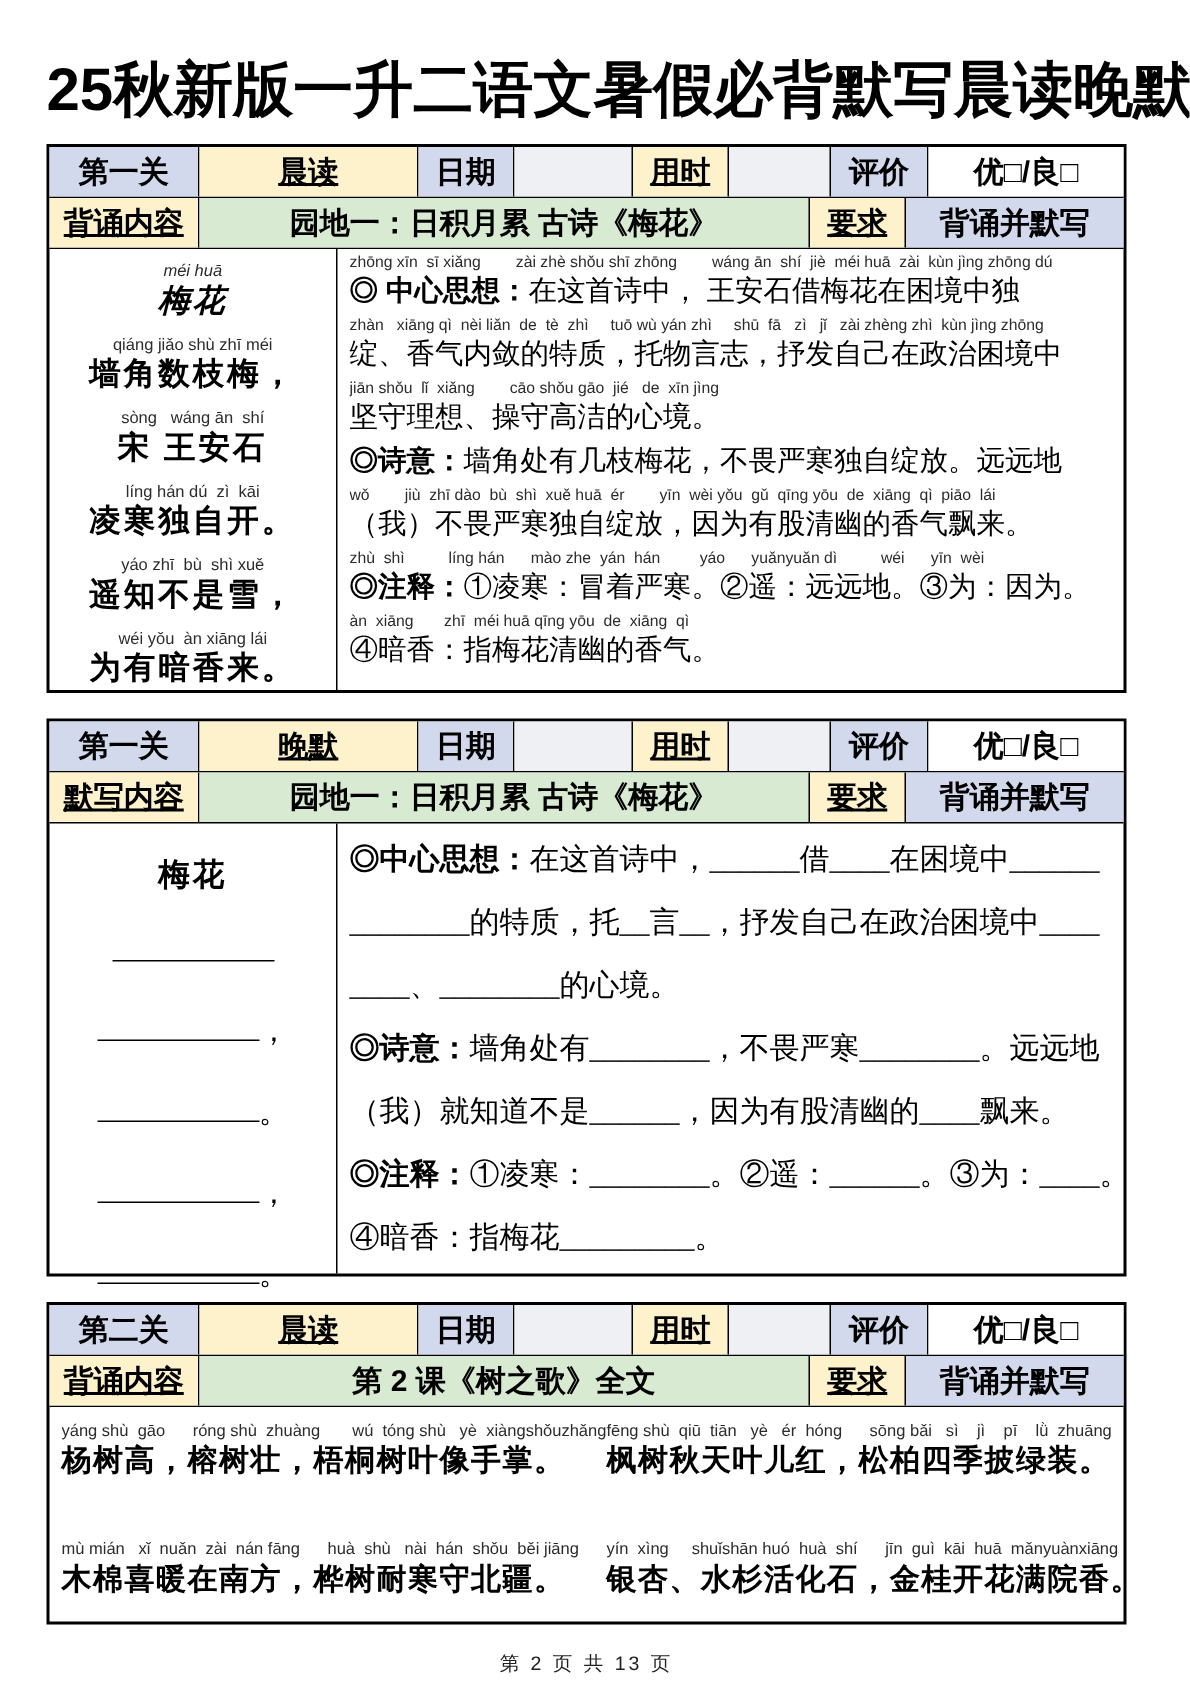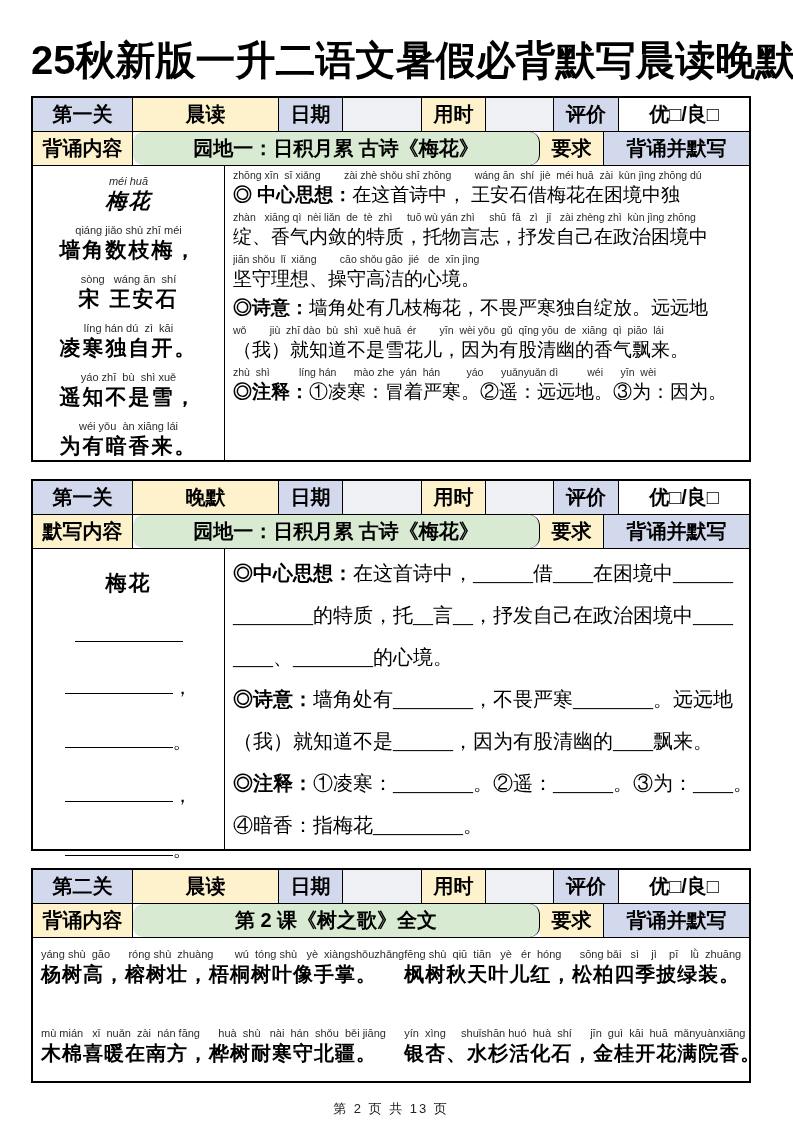--- a/index.html
+++ b/index.html
@@ -10,22 +10,22 @@
   body{width:793px;height:1122px;font-family:"Liberation Sans",sans-serif;color:#000;overflow:hidden;}
   .page{width:793px;height:1100px;padding:36px 42px 0 31px;}
   .title{text-align:center;font-size:40px;font-weight:900;letter-spacing:0px;line-height:1.2;margin-bottom:12px;white-space:nowrap;}
   .tbl{border:2px solid var(--border);margin-bottom:17px;background:#fff;}
   .hgrid{display:grid;border-bottom:1.5px solid var(--border);}
   .hgrid.r1{grid-template-columns:100px 146px 64px 79px 64px 68px 65px 1fr;}
   .hgrid.r2{grid-template-columns:100px 407px 64px 1fr;}
   .hcell{height:33px;display:flex;align-items:center;justify-content:center;font-size:20px;font-weight:bold;border-right:1.5px solid var(--border);white-space:nowrap;}
   .hcell:last-child{border-right:none;}
   .lav{background:var(--lavender);}
-  .yel{background:var(--yellow);}
-  .grn{background:var(--green);border-radius:10px;}
+  .yel{background:var(--yellow);text-decoration:underline;}
+  .grn{background:var(--green);}
   .gry{background:var(--gray);}
   .wht{background:#fff;}
   .tbody{display:flex;}
   .leftcol{width:192px;border-right:1.5px solid var(--border);text-align:center;flex-shrink:0;}
   .rightcol{flex:1;padding:3px 10px 0 8px;overflow:hidden;}
   .py{font-size:10.5px;line-height:13px;color:#2b2b2b;white-space:pre;overflow:hidden;}
   .b1{height:294px;}
   .b2{height:300px;}
   .b3{height:143px;display:grid;grid-template-columns:1fr 1fr;grid-template-rows:auto auto;grid-auto-flow:column;padding:10px 8px 0 8px;row-gap:24px;}
   
@@ -113,25 +113,29 @@
         </div>
         <div class="nline">
           <div class="py">jiān shǒu  lǐ  xiǎng        cāo shǒu gāo  jié   de  xīn jìng</div>
           <div class="tl"><span class="lbl"></span><span class="bd">坚守理想、操守高洁的心境。</span></div>
         </div>
         <div class="nline">
           <div class="tl"><span class="lbl">◎诗意：</span><span class="bd">墙角处有几枝梅花，不畏严寒独自绽放。远远地</span></div>
         </div>
         <div class="nline">
           <div class="py">wǒ        jiù  zhī dào  bù  shì  xuě huā  ér        yīn  wèi yǒu  gǔ  qīng yōu  de  xiāng  qì  piāo  lái</div>
-          <div class="tl"><span class="lbl"></span><span class="bd">（我）就知道不是雪花儿，因为有股清幽的香气飘来。</span></div>
+          <div class="tl"><span class="lbl"></span><span class="bd">（我）不畏严寒独自绽放，因为有股清幽的香气飘来。</span></div>
         </div>
         <div class="nline">
           <div class="py">zhù  shì          líng hán      mào zhe  yán  hán         yáo      yuǎnyuǎn dì          wéi      yīn  wèi</div>
           <div class="tl"><span class="lbl">◎注释：</span><span class="bd">①凌寒：冒着严寒。②遥：远远地。③为：因为。</span></div>
+        </div>
+        <div class="nline">
+          <div class="py">àn  xiāng       zhī  méi huā qīng yōu  de  xiāng  qì</div>
+          <div class="tl"><span class="lbl"></span><span class="bd">④暗香：指梅花清幽的香气。</span></div>
         </div>
       </div>
     </div>
   </section>
 
   <section class="tbl s2">
     <div class="hgrid r1">
       <div class="hcell lav">第一关</div>
       <div class="hcell yel">晚默</div>
       <div class="hcell lav">日期</div>

